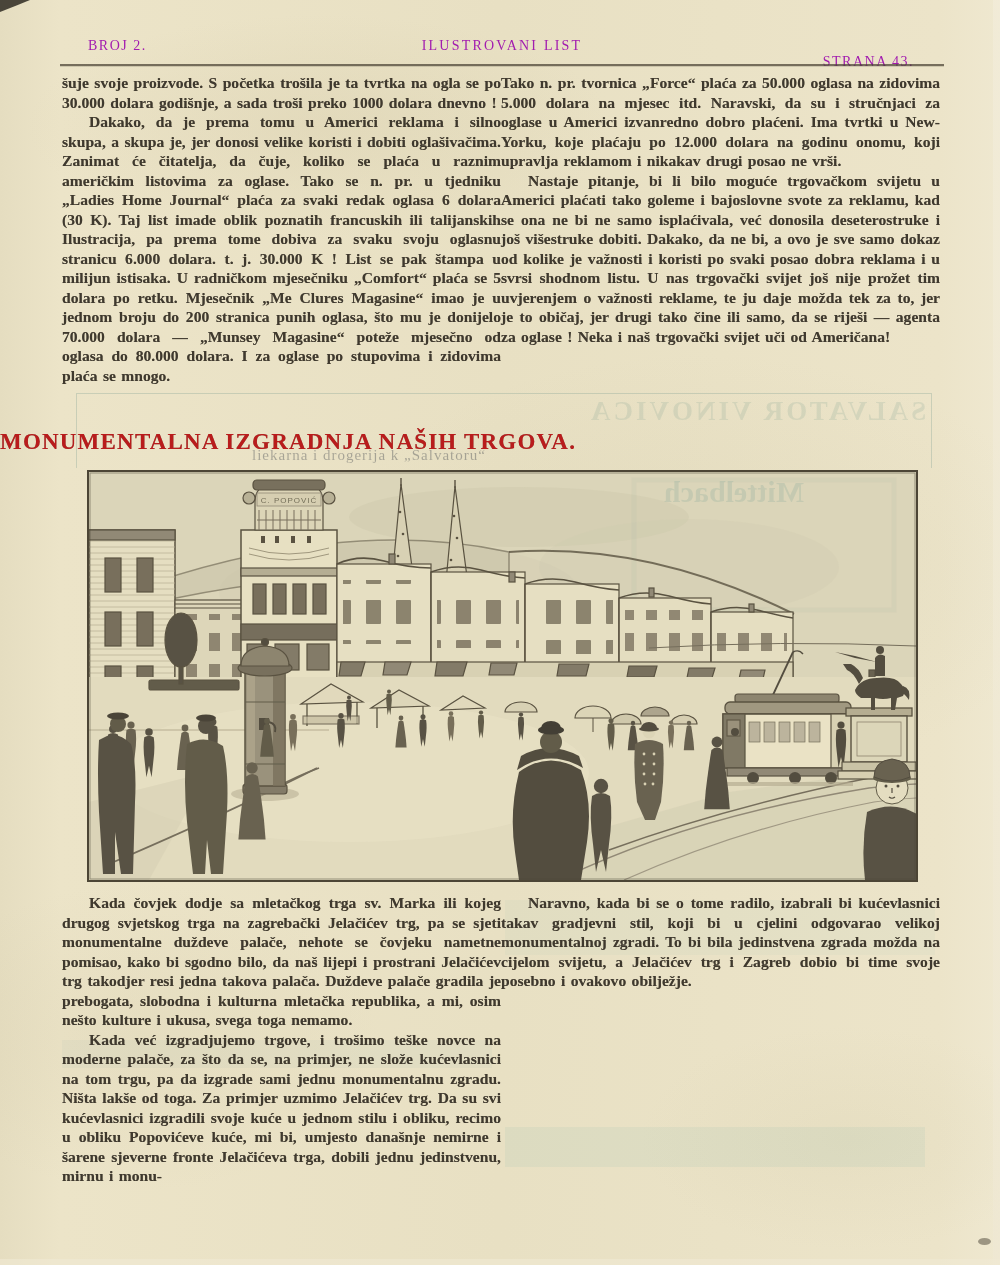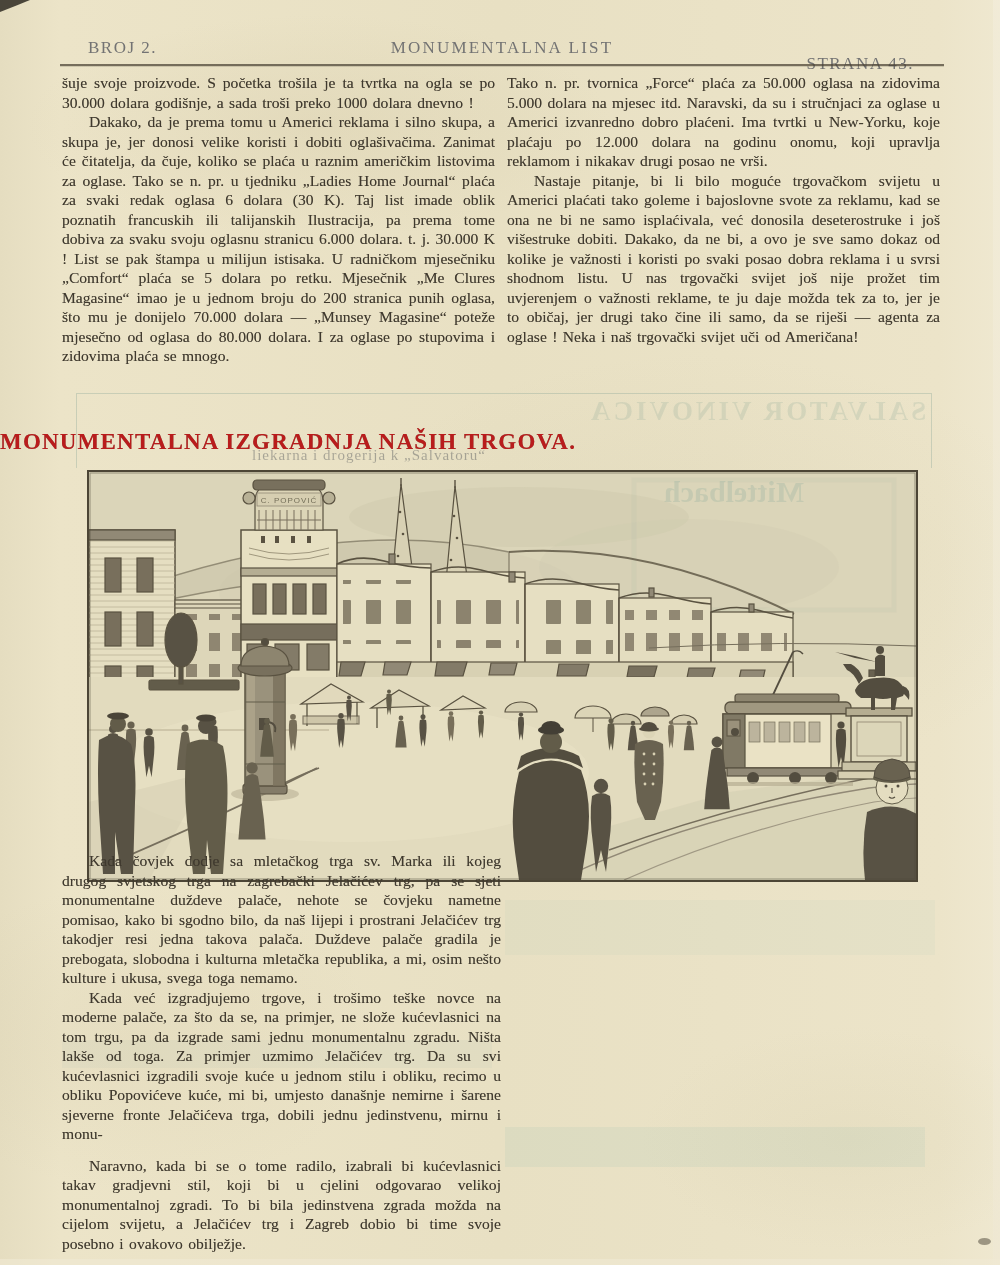--- a/index.html
+++ b/index.html
@@ -8,29 +8,29 @@
     font-family:"Liberation Serif","DejaVu Serif",serif;
     color:#3f392e;
     background:
       radial-gradient(ellipse 420px 160px at 32% 10%, rgba(200,188,150,.22), transparent 70%),
       radial-gradient(ellipse 520px 300px at 70% 45%, rgba(190,185,150,.16), transparent 72%),
       radial-gradient(ellipse 340px 220px at 14% 82%, rgba(203,193,158,.18), transparent 70%),
       radial-gradient(ellipse 300px 160px at 85% 90%, rgba(208,200,165,.18), transparent 70%),
       linear-gradient(90deg,#e5ddc0,#ece4c8 6%,#e8e0c3 50%,#ece4c9 94%,#efe8d0);
   }
   .hdr{position:absolute;top:38px;left:62px;right:58px;height:24px;
-       font-size:17px;letter-spacing:1.5px;color:#737373;}
+       font-size:14px;letter-spacing:1.5px;color:#a21caf;}
   .hdr .l{position:absolute;left:26px;top:0;}
   .hdr .c{position:absolute;left:0;right:0;top:0;text-align:center;letter-spacing:2.2px;}
   .hdr .r{position:absolute;right:28px;top:8px;margin-top:8px;}
   .hdr-rule{position:absolute;top:64px;left:60px;right:56px;height:0;
        border-top:2px solid rgba(72,64,50,.72);box-shadow:0 1px 0 rgba(72,64,50,.18);}
-  .cols{position:absolute;left:62px;right:60px;display:flex;gap:12px;}
+  .cols{position:absolute;left:62px;right:60px;display:flex;gap:0;font-weight:bold;}
   .cols.top{top:73px;}
-  .cols.bottom{top:851px;flex-direction:column;}
+  .cols.bottom{top:893px;}
   .col{width:50%;text-align:justify;font-size:15.6px;line-height:19.5px;
        word-spacing:1.5px;color:#3f392e;text-shadow:0 0 .5px rgba(64,58,47,.45);}
   .col p{margin:0;}
   .col p.ind{text-indent:27px;}
   .headline{position:absolute;top:414px;left:0;width:100%;
        font-size:23px;font-weight:bold;letter-spacing:1.2px;color:#b91c1c;
        text-shadow:0 0 .5px rgba(59,54,43,.5);}
   .figure{position:absolute;left:87px;top:470px;width:827px;height:408px;
        border:2px solid #4c4535;background:#e2dbbe;}
   .figure svg{display:block;width:100%;height:100%;}
@@ -49,21 +49,21 @@
        background:linear-gradient(180deg,#f2ecd9,#efe8d3);opacity:.75;}
   .edge-bottom{position:absolute;bottom:0;left:0;width:100%;height:6px;background:#f0e9d4;opacity:.6;}
   .mark-br{position:absolute;right:9px;bottom:20px;width:13px;height:7px;
        background:#4a4335;border-radius:50%;opacity:.5;}
 </style>
 </head>
 <body>
 
 <div class="hdr">
   <span class="l">BROJ 2.</span>
-  <span class="c">MONUMENTALNA LIST</span>
+  <span class="c">ILUSTROVANI LIST</span>
   <span class="r">STRANA 43.</span>
 </div>
 <div class="hdr-rule"></div>
 
 <section class="cols top">
   <div class="col">
     <p>šuje svoje proizvode. S početka trošila je ta tvrtka na ogla se po 30.000 dolara godišnje, a sada troši preko 1000 dolara dnevno !</p>
     <p class="ind">Dakako, da je prema tomu u Americi reklama i silno skupa, a skupa je, jer donosi velike koristi i dobiti oglašivačima. Zanimat će čitatelja, da čuje, koliko se plaća u raznim američkim listovima za oglase. Tako se n. pr. u tjedniku „Ladies Home Journal“ plaća za svaki redak oglasa 6 dolara (30 K). Taj list imade oblik poznatih francuskih ili talijanskih Ilustracija, pa prema tome dobiva za svaku svoju oglasnu stranicu 6.000 dolara. t. j. 30.000 K ! List se pak štampa u milijun istisaka. U radničkom mjesečniku „Comfort“ plaća se 5 dolara po retku. Mjesečnik „Me Clures Magasine“ imao je u jednom broju do 200 stranica punih oglasa, što mu je donijelo 70.000 dolara — „Munsey Magasine“ poteže mjesečno od oglasa do 80.000 dolara. I za oglase po stupovima i zidovima plaća se mnogo.</p>
   </div>
   <div class="col">

